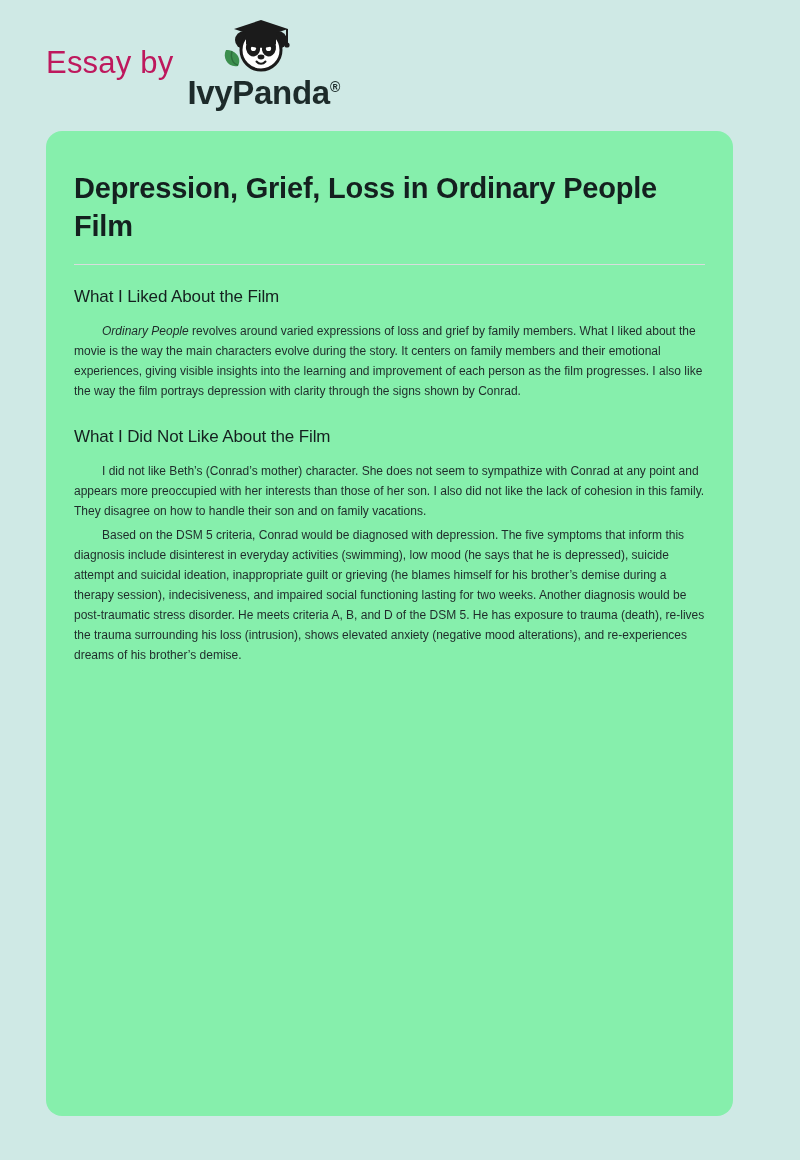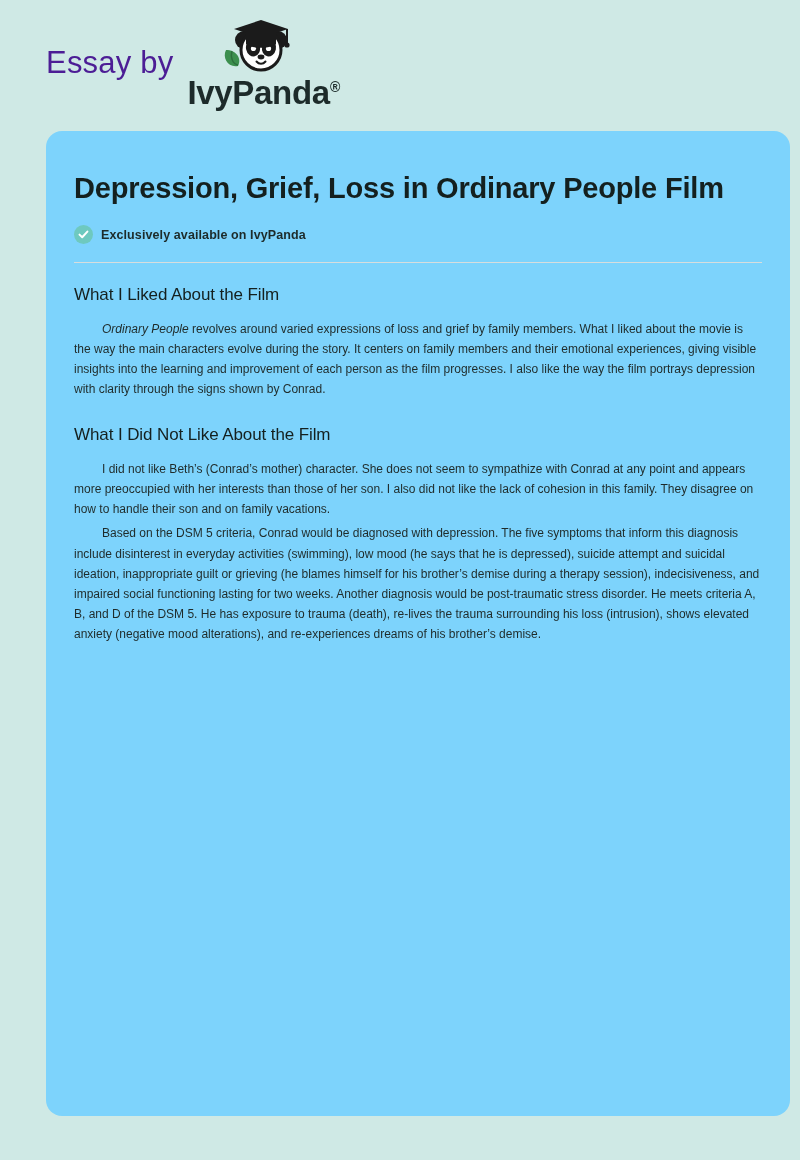--- a/index.html
+++ b/index.html
@@ -23,21 +23,21 @@
   
   .brand-header {
     display: flex;
     align-items: center;
     padding: 38px 0 0 46px;
     height: 88px;
     box-sizing: border-box;
   }
   .brand-essay-by {
     font-size: 31px;
-    color: #4c1d95;
+    color: #be185d;
     letter-spacing: 0.2px;
     font-weight: 400;
     margin-right: 14px;
   }
   .brand-logo {
     display: flex;
     align-items: center;
     flex-direction: column;
   }
   .panda-mark {
@@ -58,23 +58,23 @@
     font-size: 14px;
     vertical-align: super;
     font-weight: bold;
   }
 
   
   .card {
     position: absolute;
     left: 46px;
     top: 131px;
-    width: 744px;
+    width: 687px;
     height: 985px;
-    background: #7dd3fc;
+    background: #86efac;
     border-radius: 16px;
     box-sizing: border-box;
     padding: 38px 28px 28px 28px;
     overflow: hidden;
   }
   .doc-title {
     font-size: 29px;
     line-height: 1.32;
     font-weight: bold;
     color: #14201f;
@@ -161,28 +161,20 @@
         </svg>
       </span>
       <span class="brand-name"><span>IvyPanda</span><span class="brand-reg">®</span></span>
     </span>
   </div>
 
   <div class="card">
 
     <h1 class="doc-title">Depression, Grief, Loss in Ordinary People Film</h1>
 
-    <div class="exclusive-row">
-      <span class="check-badge">
-        <svg width="11" height="11" viewBox="0 0 11 11" xmlns="http://www.w3.org/2000/svg">
-          <path d="M1.5 5.6 L4.2 8.2 L9.4 2.6" stroke="#ffffff" stroke-width="2" fill="none" stroke-linecap="round" stroke-linejoin="round"></path>
-        </svg>
-      </span>
-      <span class="exclusive-text">Exclusively available on IvyPanda</span>
-    </div>
 
     <hr class="divider">
 
     <h2 class="section-heading">What I Liked About the Film</h2>
     <p class="para"><em class="italic-title">Ordinary People</em><span> revolves around varied expressions of loss and grief by family members. What I liked about the movie is the way the main characters evolve during the story. It centers on family members and their emotional experiences, giving visible insights into the learning and improvement of each person as the film progresses. I also like the way the film portrays depression with clarity through the signs shown by Conrad.</span></p>
 
     <h2 class="section-heading">What I Did Not Like About the Film</h2>
     <p class="para">I did not like Beth’s (Conrad’s mother) character. She does not seem to sympathize with Conrad at any point and appears more preoccupied with her interests than those of her son. I also did not like the lack of cohesion in this family. They disagree on how to handle their son and on family vacations.</p>
 
     <p class="para">Based on the DSM 5 criteria, Conrad would be diagnosed with depression. The five symptoms that inform this diagnosis include disinterest in everyday activities (swimming), low mood (he says that he is depressed), suicide attempt and suicidal ideation, inappropriate guilt or grieving (he blames himself for his brother’s demise during a therapy session), indecisiveness, and impaired social functioning lasting for two weeks. Another diagnosis would be post-traumatic stress disorder. He meets criteria A, B, and D of the DSM 5. He has exposure to trauma (death), re-lives the trauma surrounding his loss (intrusion), shows elevated anxiety (negative mood alterations), and re-experiences dreams of his brother’s demise.</p>

